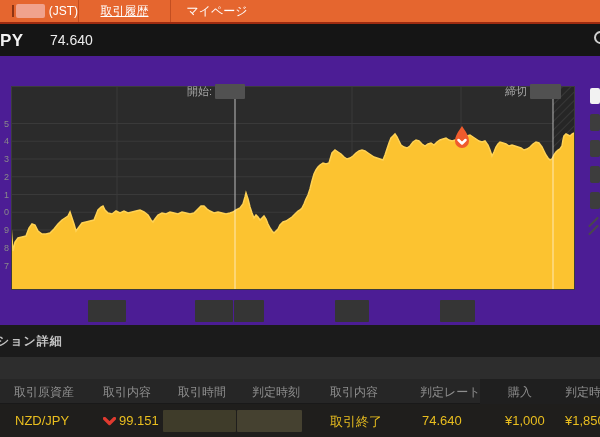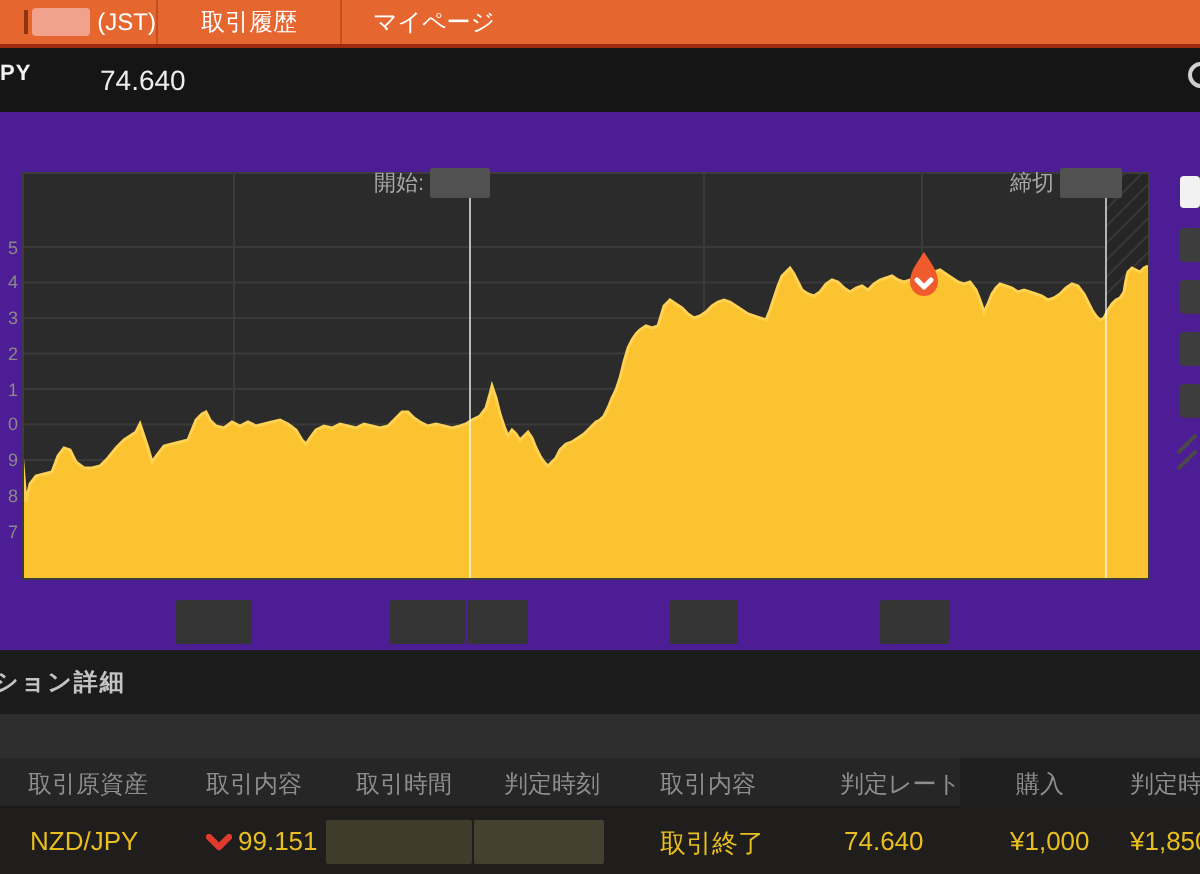--- a/index.html
+++ b/index.html
@@ -7,29 +7,29 @@
   body {
     position:relative;
     background:#1f1f1f;
     font-family:"Liberation Sans","DejaVu Sans",sans-serif;
     -webkit-font-smoothing:antialiased;
   }
   
   .topbar { position:absolute; left:0; top:0; width:600px; height:22px; background:#E5662F; display:flex; align-items:stretch; }
   .topbar .tab { display:flex; align-items:center; justify-content:center; color:#fff; font-size:12px; cursor:default; }
   .tab-time { width:78px; justify-content:flex-start !important; padding-left:12px; }
-  .tab-hist { width:91px; }
+  .tab-hist { width:91px;text-decoration:underline; }
   .tab-mypage { width:92px; }
   .tab-divider { width:1px; background:#C34E21; }
   .redact-pink { display:inline-block; width:36px; height:14px; background:#F0A28D; border-radius:2px; margin-right:4px; }
   .sliver { display:inline-block; width:2px; height:12px; background:#8E3413; margin-right:2px; }
   .topbar-underline { position:absolute; left:0; top:22px; width:600px; height:2px; background:#9E2B10; }
   
   .quotebar { position:absolute; left:0; top:24px; width:600px; height:32px; background:#151515; }
-  .pair-partial { position:absolute; left:0; top:7px; color:#f2f2f2; font-size:11px; font-weight:bold; letter-spacing:.5px; }
+  .pair-partial { position:absolute; left:0; top:7px; color:#f2f2f2; font-size:17px; font-weight:bold; letter-spacing:.5px; }
   .quote-price { position:absolute; left:50px; top:8px; color:#ededed; font-size:14px; }
   .clock-ring { position:absolute; left:594px; top:7px; width:13px; height:13px; border:2px solid #cfcfcf; border-radius:50%; background:transparent; }
   
   .chart-section { position:absolute; left:0; top:56px; width:600px; height:269px; background:#4c1d95; }
   .plot { position:absolute; left:11px; top:30px; width:564px; height:204px; background:#2B2B2B; }
   .plot svg { display:block; }
   .marker-label { position:absolute; top:28px; height:15px; display:flex; align-items:center; color:#A8A8A8; font-size:11px; }
   .marker-label .redact-gray { display:inline-block; height:15px; background:#515151; margin-left:3px; border-radius:1px; }
   .lbl-start { left:187px; }
   .lbl-deadline { left:505px; }

